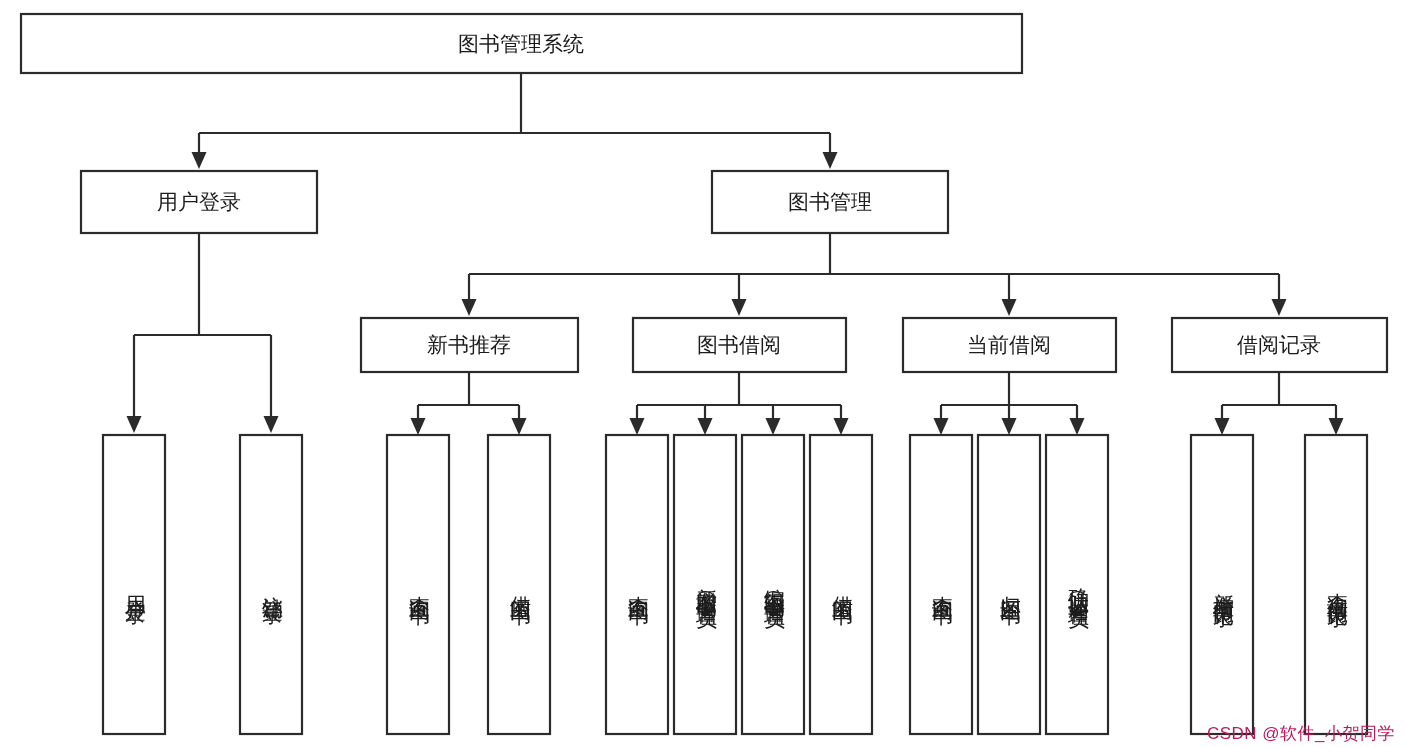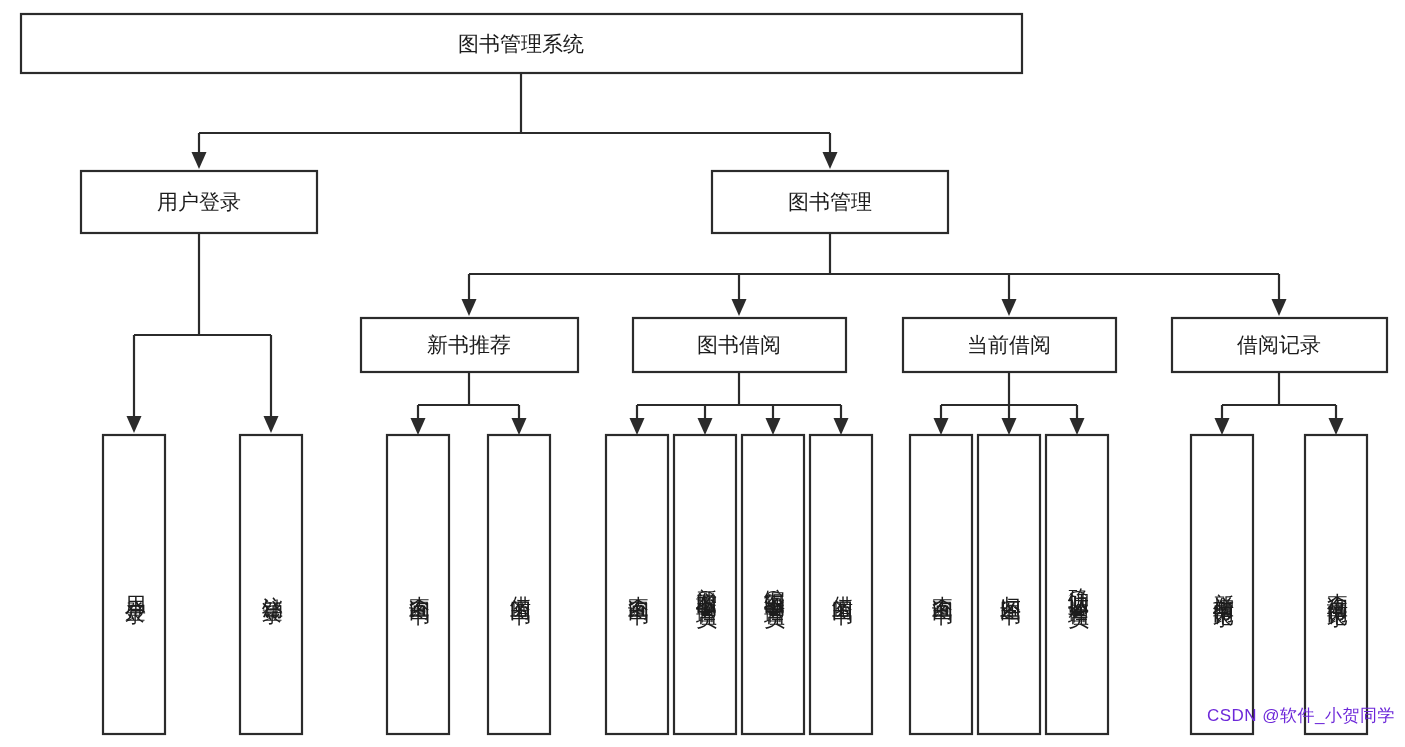--- a/index.html
+++ b/index.html
@@ -46,24 +46,24 @@
     stroke-width: 2.2;
     fill: none;
   }
   .arrow-head {
     fill: #2b2b2b;
     stroke: none;
   }
   .watermark {
     position: absolute;
     right: 10px;
-    bottom: 20px;
+    bottom: 2px;
     font-family: "Liberation Sans", "DejaVu Sans", sans-serif;
     font-size: 17px;
-    color: #6d28d9;
+    color: #be185d;
     white-space: nowrap;
     letter-spacing: 0.5px;
   }
 </style>
 </head>
 <body>
 
 <svg id="diagram" viewBox="0 0 1405 747" xmlns="http://www.w3.org/2000/svg">
 
   <defs>

